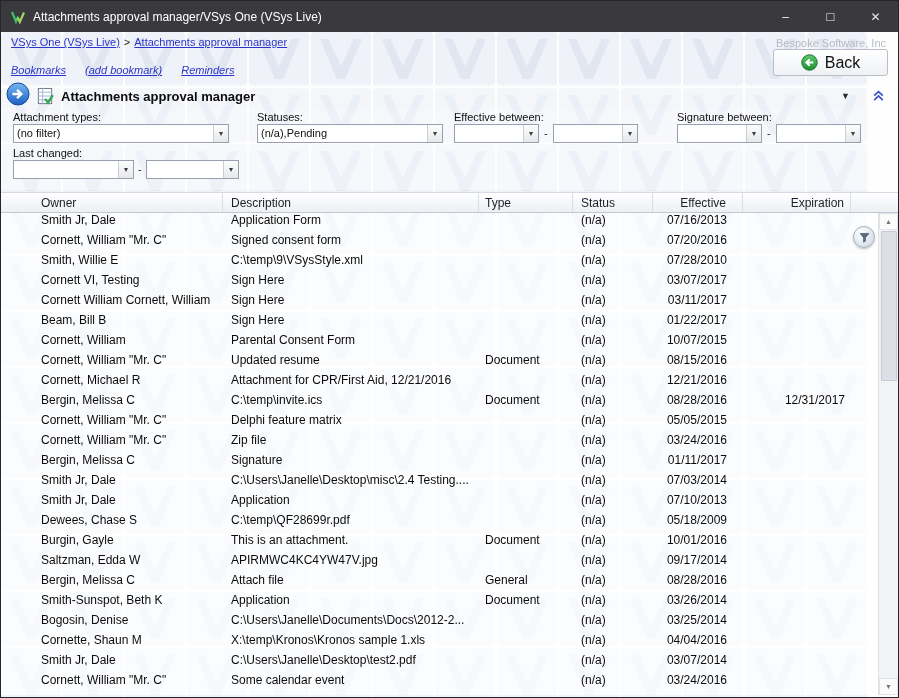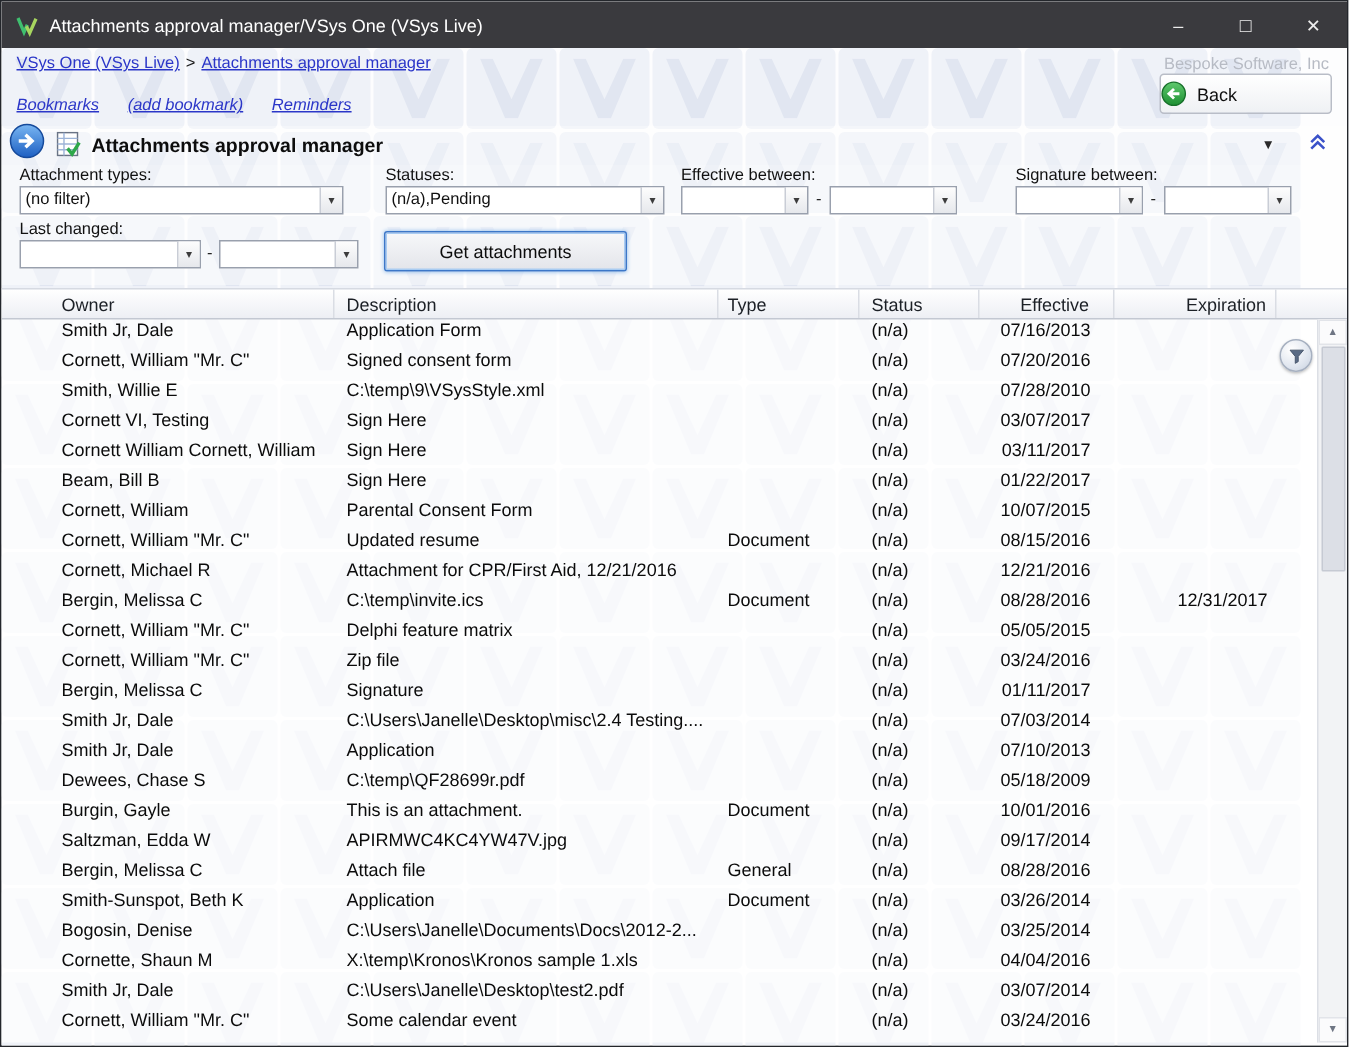--- a/index.html
+++ b/index.html
@@ -28,22 +28,22 @@
 
   .breadcrumb { position:absolute; top:4px; left:10px; font-size:11px; color:#1c1c1c; white-space:nowrap; }
   .link { color:#2b36c8; text-decoration:underline; cursor:pointer; }
   .crumb-sep { margin:0 4px; color:#1c1c1c; }
   .company { position:absolute; top:5px; right:12px; font-size:11px; color:#b7bbc4; }
 
   .quick { position:absolute; top:32px; left:10px; font-size:11px; font-style:italic; white-space:nowrap; }
   .quick .link { margin-right:16px; }
 
   .back-btn { position:absolute; top:17px; right:10px; width:115px; height:27px; background:linear-gradient(#ffffff,#eff1f4);
-    border:1px solid #b9bdc7; border-radius:3px; display:flex; align-items:center; justify-content:flex-start; gap:7px;
-    font-size:12px; color:#101010; cursor:pointer; }
+    border:1px solid #b9bdc7; border-radius:3px; display:flex; align-items:center; justify-content:center; gap:7px;
+    font-size:16px; color:#101010; cursor:pointer; }
 
   
   .page-header { position:absolute; top:52px; left:0; right:0; height:26px; background:rgba(255,255,255,.35); }
   .go-btn { position:absolute; left:5px; top:50px; width:24px; height:24px; cursor:pointer; }
   .ph-icon { position:absolute; left:35px; top:55px; }
   .ph-title { position:absolute; left:60px; top:57px; font-weight:bold; font-size:13px; color:#0d0d0d; white-space:nowrap; }
   .ph-menu-arrow { position:absolute; right:48px; top:59px; font-size:9px; color:#2a2a2a; cursor:pointer; }
   .ph-collapse { position:absolute; right:13px; top:56px; cursor:pointer; }
 
   
@@ -384,21 +384,20 @@
       <div class="dd dd-lc-from">
         <span class="val"></span>
         <span class="arrow">▾</span>
       </div>
       <span class="dash dash-lc">-</span>
       <div class="dd dd-lc-to">
         <span class="val"></span>
         <span class="arrow">▾</span>
       </div>
 
-      <button class="get-btn">Get attachments</button>
 
       <div class="table">
         <div class="thead">
           <div class="hcell col0">Owner</div>
           <div class="hcell col1">Description</div>
           <div class="hcell col2">Type</div>
           <div class="hcell col3">Status</div>
           <div class="hcell col4">Effective</div>
           <div class="hcell col5">Expiration</div>
         </div>

